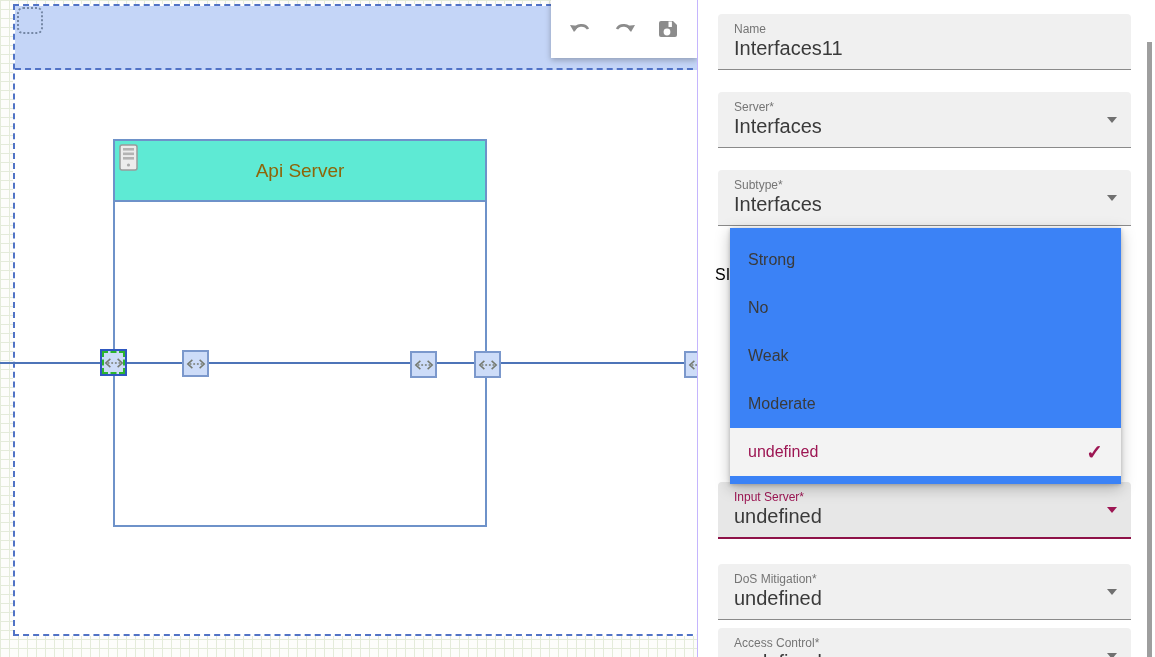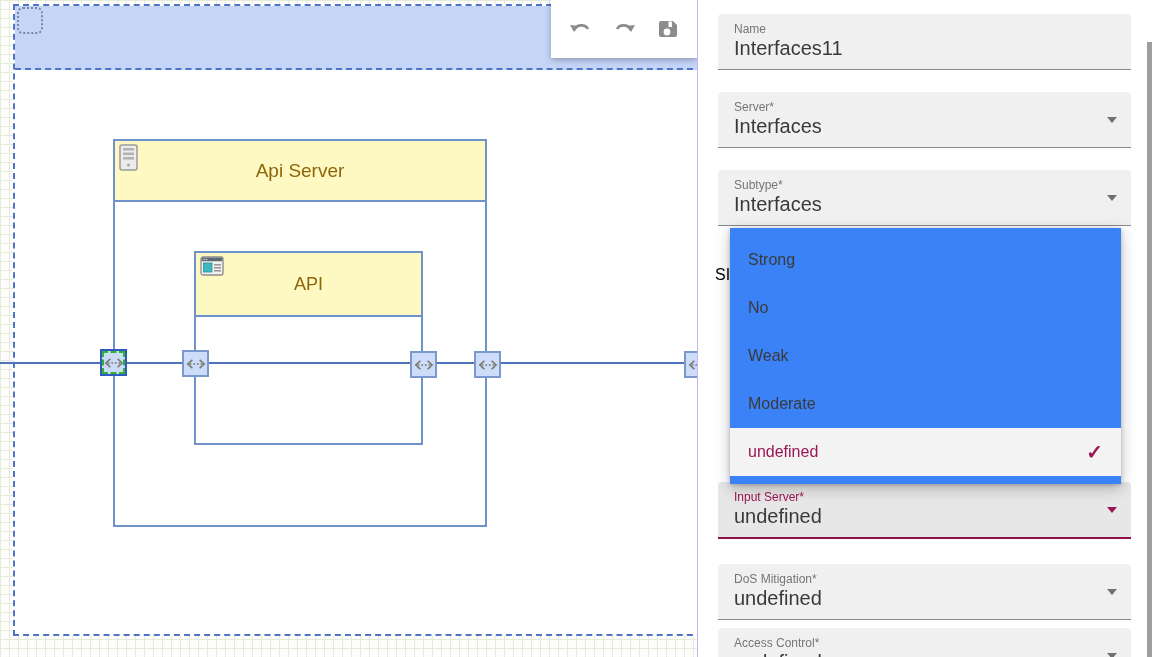--- a/index.html
+++ b/index.html
@@ -22,21 +22,21 @@
   .boundary-band {
     position:absolute; left:0; top:0; right:0; height:64px;
     background:#c4d5f7; border-bottom:2px dashed #5173c6;
   }
   .boundary-tab {
     position:absolute; left:2px; top:1px; width:26px; height:27px;
     border:2px dotted #7487a5; border-radius:6px;
   }
   .node { position:absolute; background:#fff; border:2px solid #6e92c9; }
   .node-header {
-    position:relative; width:100%; background:#fef9c3; border-bottom:2px solid #6e92c9;
+    position:relative; width:100%; background:#5eead4; border-bottom:2px solid #6e92c9;
     display:flex; align-items:center; justify-content:center;
   }
   .node-title { color:#8e6508; }
   .node-icon { position:absolute; left:4px; top:3px; }
   #node-apiserver { left:113px; top:139px; width:374px; height:388px; }
   #node-apiserver .node-header { height:61px; }
   #node-apiserver .node-title { font-size:19px; }
   #node-api { left:194px; top:251px; width:229px; height:194px; }
   #node-api .node-header { height:64px; }
   #node-api .node-title { font-size:18px; }
@@ -132,37 +132,20 @@
             <rect x="4" y="4" width="11" height="2.6" fill="#b3b3b3"></rect>
             <rect x="4" y="8.5" width="11" height="2.6" fill="#b3b3b3"></rect>
             <rect x="4" y="13" width="11" height="2.6" fill="#b3b3b3"></rect>
             <circle cx="9.5" cy="21" r="1.6" fill="#aaaaaa"></circle>
           </svg>
         </span>
         <span class="node-title">Api Server</span>
       </div>
     </div>
 
-    <div class="node" id="node-api">
-      <div class="node-header">
-        <span class="node-icon">
-          <svg width="24" height="20" viewBox="0 0 24 20">
-            <rect x="1" y="1" width="22" height="18" rx="2" fill="#f2f2f2" stroke="#8a8a8a" stroke-width="1.3"></rect>
-            <rect x="1.7" y="1.7" width="20.6" height="3.6" rx="1" fill="#5a6b75"></rect>
-            <circle cx="4" cy="3.5" r="0.8" fill="#ddd"></circle>
-              <circle cx="6.5" cy="3.5" r="0.8" fill="#ddd"></circle>
-            <rect x="3.5" y="7" width="8.5" height="9" fill="#3cb9bd" stroke="#2b8f93" stroke-width="0.8"></rect>
-            <rect x="14" y="8" width="7" height="1.6" fill="#9a9a9a"></rect>
-            <rect x="14" y="11" width="7" height="1.6" fill="#9a9a9a"></rect>
-            <rect x="14" y="14" width="7" height="1.6" fill="#9a9a9a"></rect>
-          </svg>
-        </span>
-        <span class="node-title">API</span>
-      </div>
-    </div>
 
     <div class="conn-line"></div>
 
     <div class="handle sel" style="left:100px; top:349px;">
       <svg width="20" height="12" viewBox="0 0 22 12">
         <polyline points="7,1.5 2,6 7,10.5" fill="none" stroke="#757a70" stroke-width="1.7"></polyline>
         <polyline points="15,1.5 20,6 15,10.5" fill="none" stroke="#757a70" stroke-width="1.7"></polyline>
         <line x1="4" y1="6" x2="18" y2="6" stroke="#757a70" stroke-width="1.5" stroke-dasharray="2 2"></line>
       </svg>
     </div>

